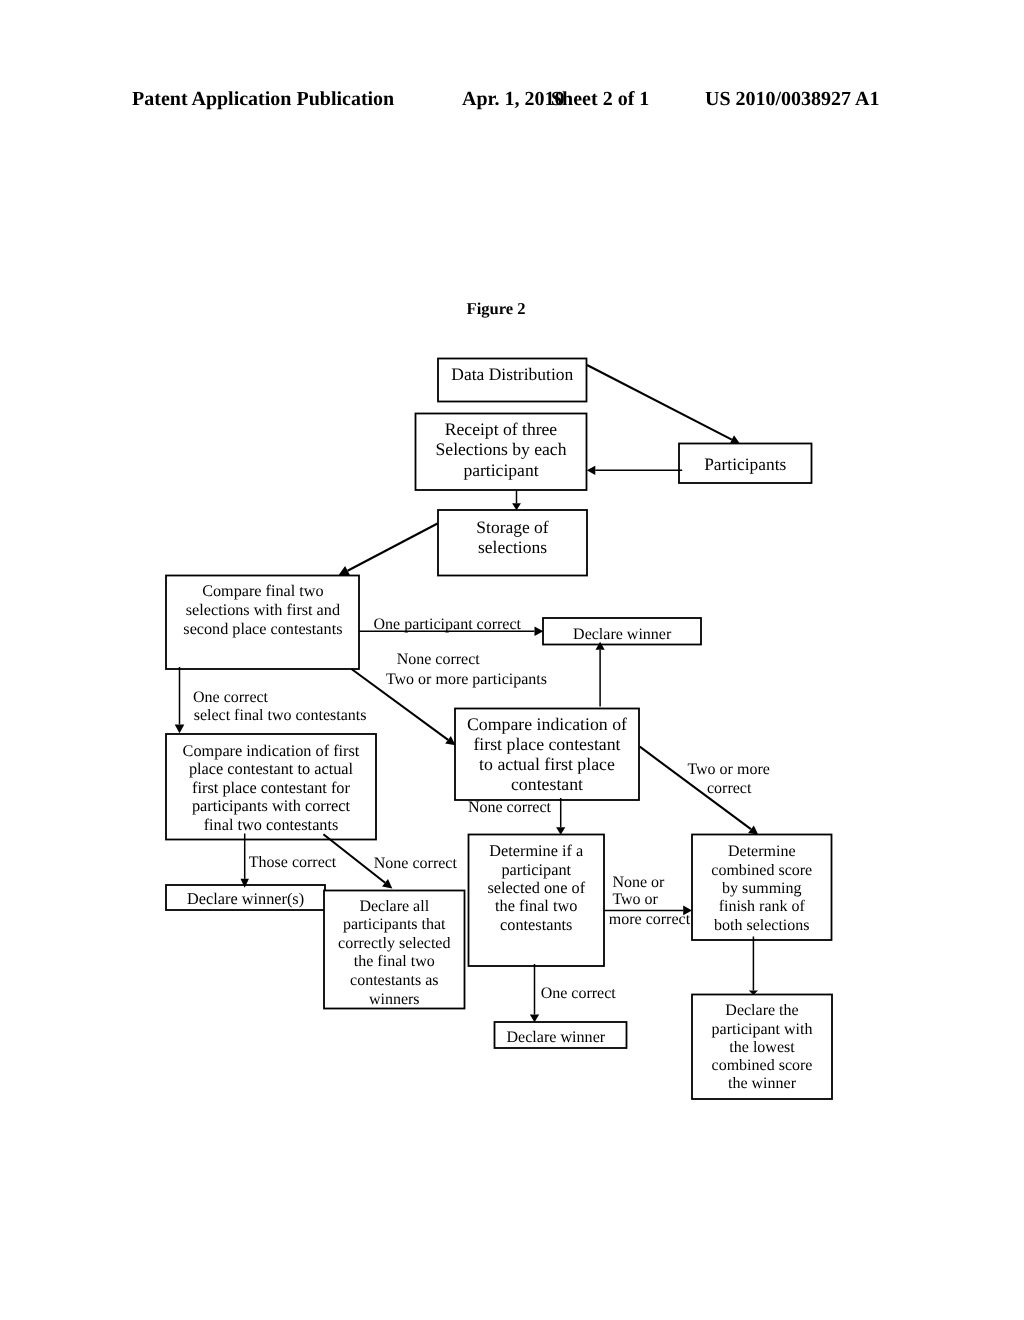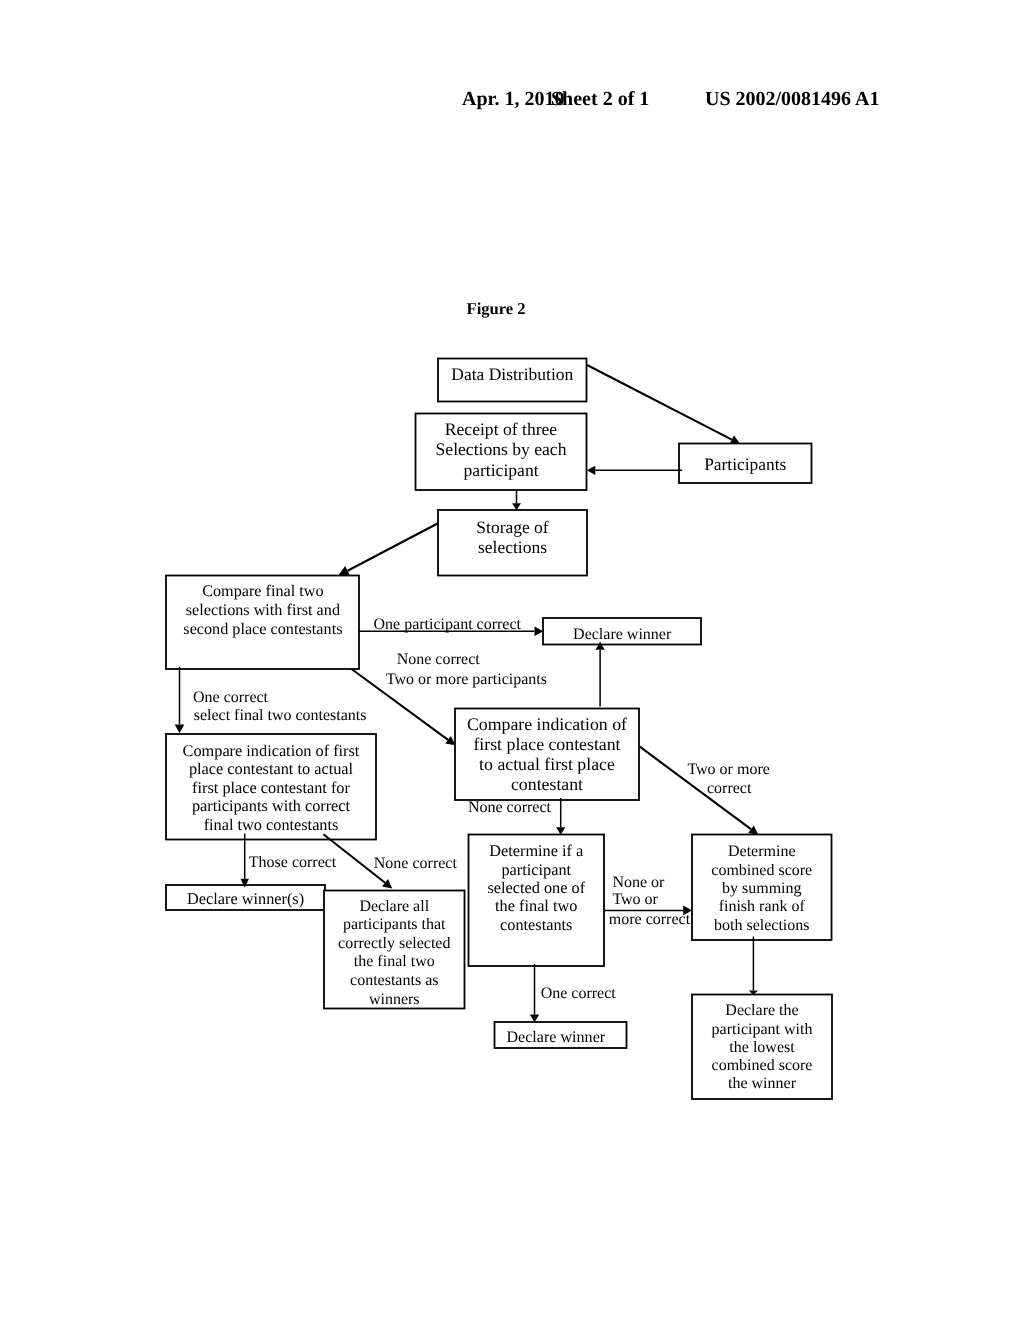--- a/index.html
+++ b/index.html
@@ -22,23 +22,24 @@
   svg text{font-family:"Liberation Serif",serif;fill:#000;
      -webkit-font-smoothing:antialiased;text-rendering:geometricPrecision;}
   text.bt{font-size:17.5px;}
   text.lb{font-size:16px;}
 </style>
 </head>
 <body>
 
 <div class="page">
   <div class="hdr">
+    <span id="h-pub">Patent Application Publication</span>
     <span id="h-date">Apr. 1, 2010</span>
     <span id="h-sheet">Sheet 2 of 1</span>
-    <span id="h-num">US 2002/0081496 A1</span>
+    <span id="h-num">US 2010/0038927 A1</span>
   </div>
   <div id="figlabel">Figure 2</div>
   <svg id="chart" viewBox="0 0 1024 1320" width="1024" height="1320">
     <g>
       <rect class="bx" x="438.0" y="358.5" width="148.5" height="43.0"></rect>
       <text class="bt" x="512.25" y="380.4" text-anchor="middle" style="font-size:17.5px"><tspan x="512.25" dy="0">Data Distribution</tspan></text>
     </g>
     <g>
       <rect class="bx" x="415.5" y="413.5" width="171.0" height="76.5"></rect>
       <text class="bt" x="501.0" y="435.2" text-anchor="middle" style="font-size:17.6px"><tspan x="501.0" dy="0">Receipt of three</tspan><tspan x="501.0" dy="20.2">Selections by each</tspan><tspan x="501.0" dy="20.2">participant</tspan></text>

